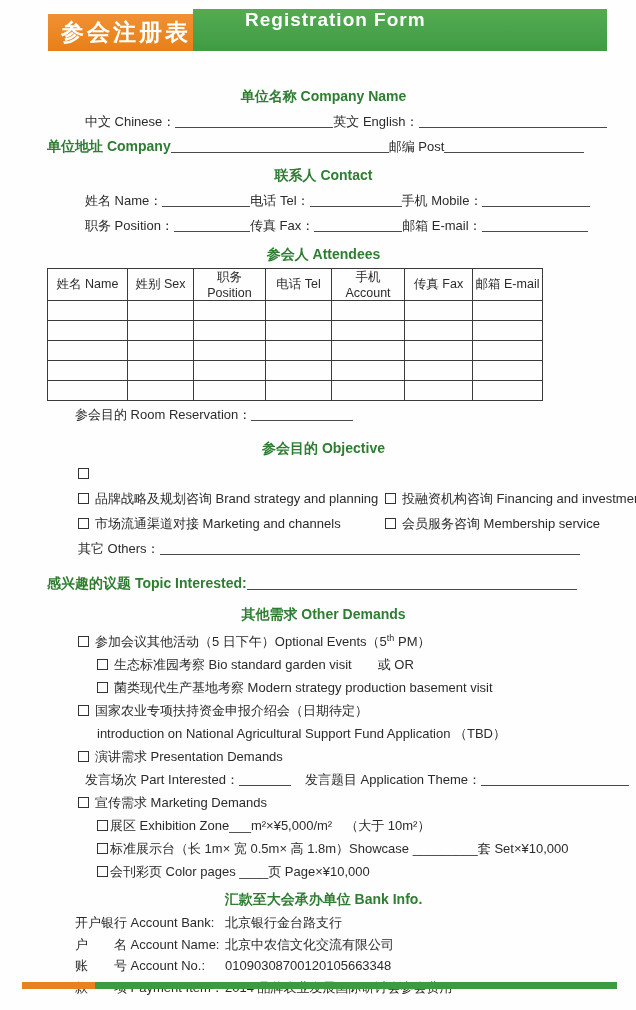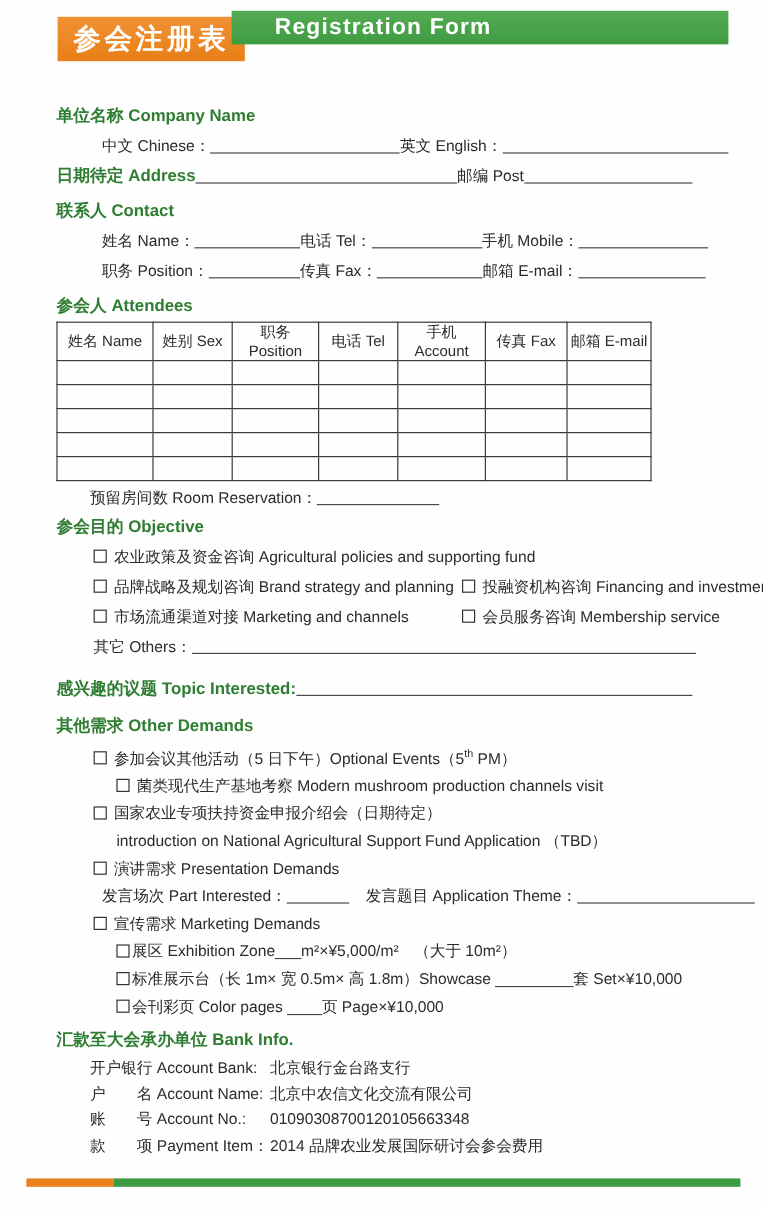--- a/index.html
+++ b/index.html
@@ -15,29 +15,29 @@
     overflow:hidden;
   }
   
   .hdr-orange{
     position:absolute;left:33px;top:14px;width:156px;height:37px;
     background:linear-gradient(#f09134,#e87f17);
     color:#fff;font-size:23px;font-weight:bold;letter-spacing:3px;
     display:flex;align-items:center;justify-content:center;margin-left:15px;
   }
   .hdr-green{
-    position:absolute;left:193px;top:9px;width:414px;height:28px;
+    position:absolute;left:193px;top:9px;width:414px;height:42px;
     background:linear-gradient(#54ab52,#3f9c43);
     color:#fff;font-size:19px;font-weight:bold;
-    display:flex;align-items:center;
-    padding-left:36px;box-sizing:border-box;letter-spacing:1px;
+    display:flex;align-items:flex-start;
+    padding-left:52px;box-sizing:border-box;letter-spacing:1px;
   }
   
   .main{position:absolute;left:47px;top:80px;width:553px;font-size:13px;}
-  .sec{color:#2e7d32;font-weight:bold;font-size:14px;margin:8px 0 3px;}
+  .sec{color:#2e7d32;font-weight:bold;font-size:14px;margin:8px 0 3px;text-align:center;}
   .row{line-height:25px;white-space:nowrap;}
   .row.tight{line-height:23px;}
   .ind1{padding-left:38px;}
   .ind2{padding-left:31px;}
   .ind3{padding-left:50px;}
   .ind4{padding-left:28px;}
   .bold{font-weight:normal;}
   .blank{
     display:inline-block;border-bottom:1px solid #4a4a4a;height:13px;
     vertical-align:-2px;
@@ -79,21 +79,21 @@
     <span>Registration Form</span>
   </div>
 
   <div class="main">
 
     <div class="sec">单位名称 Company Name</div>
     <div class="row ind1">
       <span>中文 Chinese：</span><span class="blank" style="width:158px"></span><span>英文 English：</span><span class="blank" style="width:188px"></span>
     </div>
     <div class="row">
-      <span class="greenlbl">日期待定 Address</span><span class="blank" style="width:218px"></span><span>邮编 Post</span><span class="blank" style="width:140px"></span>
+      <span class="greenlbl">单位地址 Company</span><span class="blank" style="width:218px"></span><span>邮编 Post</span><span class="blank" style="width:140px"></span>
     </div>
 
     <div class="sec">联系人 Contact</div>
     <div class="row ind1">
       <span>姓名 Name：</span><span class="blank" style="width:88px"></span><span>电话 Tel：</span><span class="blank" style="width:92px"></span><span>手机 Mobile：</span><span class="blank" style="width:108px"></span>
     </div>
     <div class="row ind1">
       <span>职务 Position：</span><span class="blank" style="width:76px"></span><span>传真 Fax：</span><span class="blank" style="width:88px"></span><span>邮箱 E-mail：</span><span class="blank" style="width:106px"></span>
     </div>
 
@@ -159,47 +159,50 @@
             <td></td>
             <td></td>
             <td></td>
             <td></td>
             <td></td>
             <td></td>
           </tr>
     </tbody>
       </table>
     <div class="row tight ind4">
-      <span>预留房间数 Room Reservation：</span><span class="blank" style="width:102px"></span>
-    </div>
-
-    <div class="sec" style="margin-top:4px">参会目的 Objective</div>
-    <div class="row ind2">
-      <span class="cb"></span><span>农业政策及资金咨询 Agricultural policies and supporting fund</span>
+      <span>参会目的 Room Reservation：</span><span class="blank" style="width:102px"></span>
+    </div>
+
+    <div class="sec" style="margin-top:14px">参会目的 Objective</div>
+    <div class="row ind2">
+      <span class="cb"></span>
     </div>
     <div class="row ind2">
       <span class="cb"></span><span style="display:inline-block;width:290px">品牌战略及规划咨询 Brand strategy and planning</span><span class="cb"></span><span>投融资机构咨询 Financing and investment</span>
     </div>
     <div class="row ind2">
       <span class="cb"></span><span style="display:inline-block;width:290px">市场流通渠道对接 Marketing and channels</span><span class="cb"></span><span>会员服务咨询 Membership service</span>
     </div>
     <div class="row ind2">
       <span>其它 Others：</span><span class="blank" style="width:420px"></span>
     </div>
 
     <div class="row" style="margin-top:10px">
       <span class="greenlbl">感兴趣的议题 Topic Interested:</span><span class="blank" style="width:330px"></span>
     </div>
 
     <div class="sec" style="margin-top:10px">其他需求 Other Demands</div>
     <div class="row tight ind2 bold">
       <span class="cb"></span><span>参加会议其他活动（5 日下午）Optional Events（5</span><sup>th</sup><span> PM）</span>
     </div>
     <div class="row tight ind3">
-      <span class="cb"></span><span>菌类现代生产基地考察 Modern mushroom production channels visit</span>
+      <span class="cb"></span><span>生态标准园考察 Bio standard garden visit　　或 OR</span>
+    </div>
+    <div class="row tight ind3">
+      <span class="cb"></span><span>菌类现代生产基地考察 Modern strategy production basement visit</span>
     </div>
     <div class="row tight ind2 bold">
       <span class="cb"></span><span>国家农业专项扶持资金申报介绍会（日期待定）</span>
     </div>
     <div class="row tight ind3 bold">
       <span>introduction on National Agricultural Support  Fund Application （TBD）</span>
     </div>
     <div class="row tight ind2 bold">
       <span class="cb"></span><span>演讲需求 Presentation Demands</span>
     </div>

